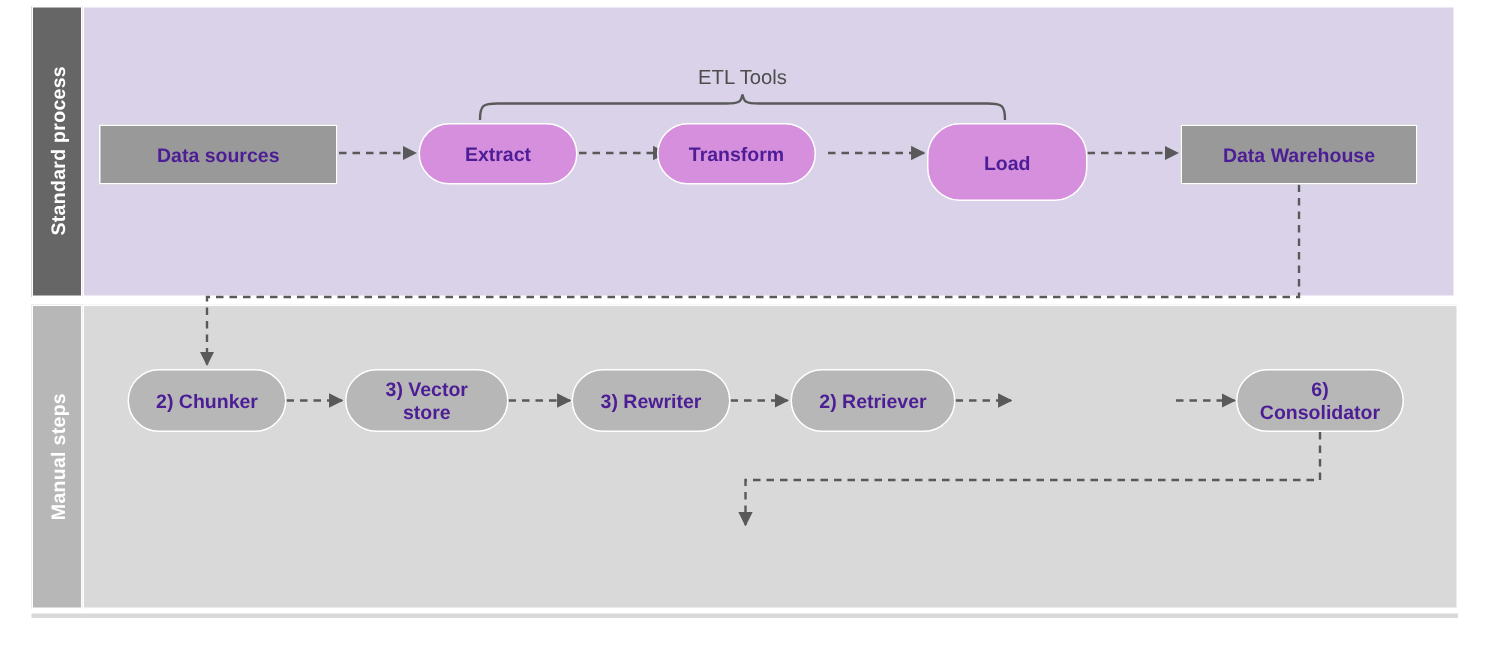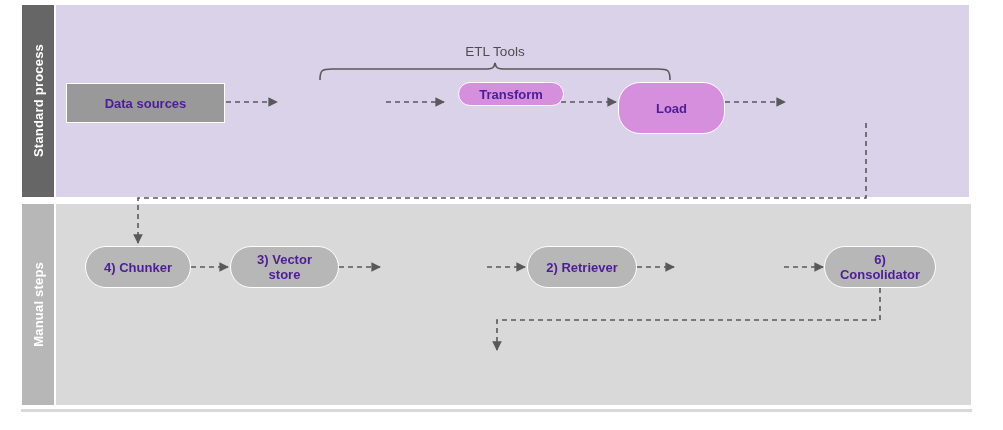--- a/index.html
+++ b/index.html
@@ -121,31 +121,34 @@
              C 493 69, 494 68, 495 63
              C 496 68, 497 69, 506 69
              L 658 69
              C 668 69, 670 70, 670 80" stroke="#595959" stroke-width="1.6" fill="none"></path>
   </svg>
 
   <div class="abs bracket-label" style="left:395px; top:44px; width:200px; text-align:center;">ETL Tools</div>
 
   <div class="abs node rect" style="left:66px; top:83px; width:159px; height:40px; background:#999999;">Data sources</div>
 
+  <div class="abs node pill" style="left:279px; top:82px; width:106px; height:41px; background:#d68fdd;">Extract</div>
 
-  <div class="abs node pill" style="left:458px; top:82px; width:106px; height:24px; background:#d68fdd;">Transform</div>
+  <div class="abs node pill" style="left:438px; top:82px; width:106px; height:41px; background:#d68fdd;">Transform</div>
 
   <div class="abs node pill" style="left:618px; top:82px; width:107px; height:52px; background:#d68fdd;">Load</div>
 
+  <div class="abs node rect" style="left:787px; top:83px; width:158px; height:40px; background:#999999;">Data Warehouse</div>
 
-  <div class="abs node pill" style="left:85px; top:246px; width:106px; height:42px; background:#b7b7b7; white-space:pre-line;">4) Chunker</div>
+  <div class="abs node pill" style="left:85px; top:246px; width:106px; height:42px; background:#b7b7b7; white-space:pre-line;">2) Chunker</div>
 
   <div class="abs node pill" style="left:230px; top:246px; width:109px; height:42px; background:#b7b7b7; white-space:pre-line;">3) Vector
 store</div>
 
+  <div class="abs node pill" style="left:381px; top:246px; width:106px; height:42px; background:#b7b7b7; white-space:pre-line;">3) Rewriter</div>
 
   <div class="abs node pill" style="left:527px; top:246px; width:110px; height:42px; background:#b7b7b7; white-space:pre-line;">2) Retriever</div>
 
 
   <div class="abs node pill" style="left:824px; top:246px; width:112px; height:42px; background:#b7b7b7; white-space:pre-line;">6)
 Consolidator</div>
 
 
 </div>
 

